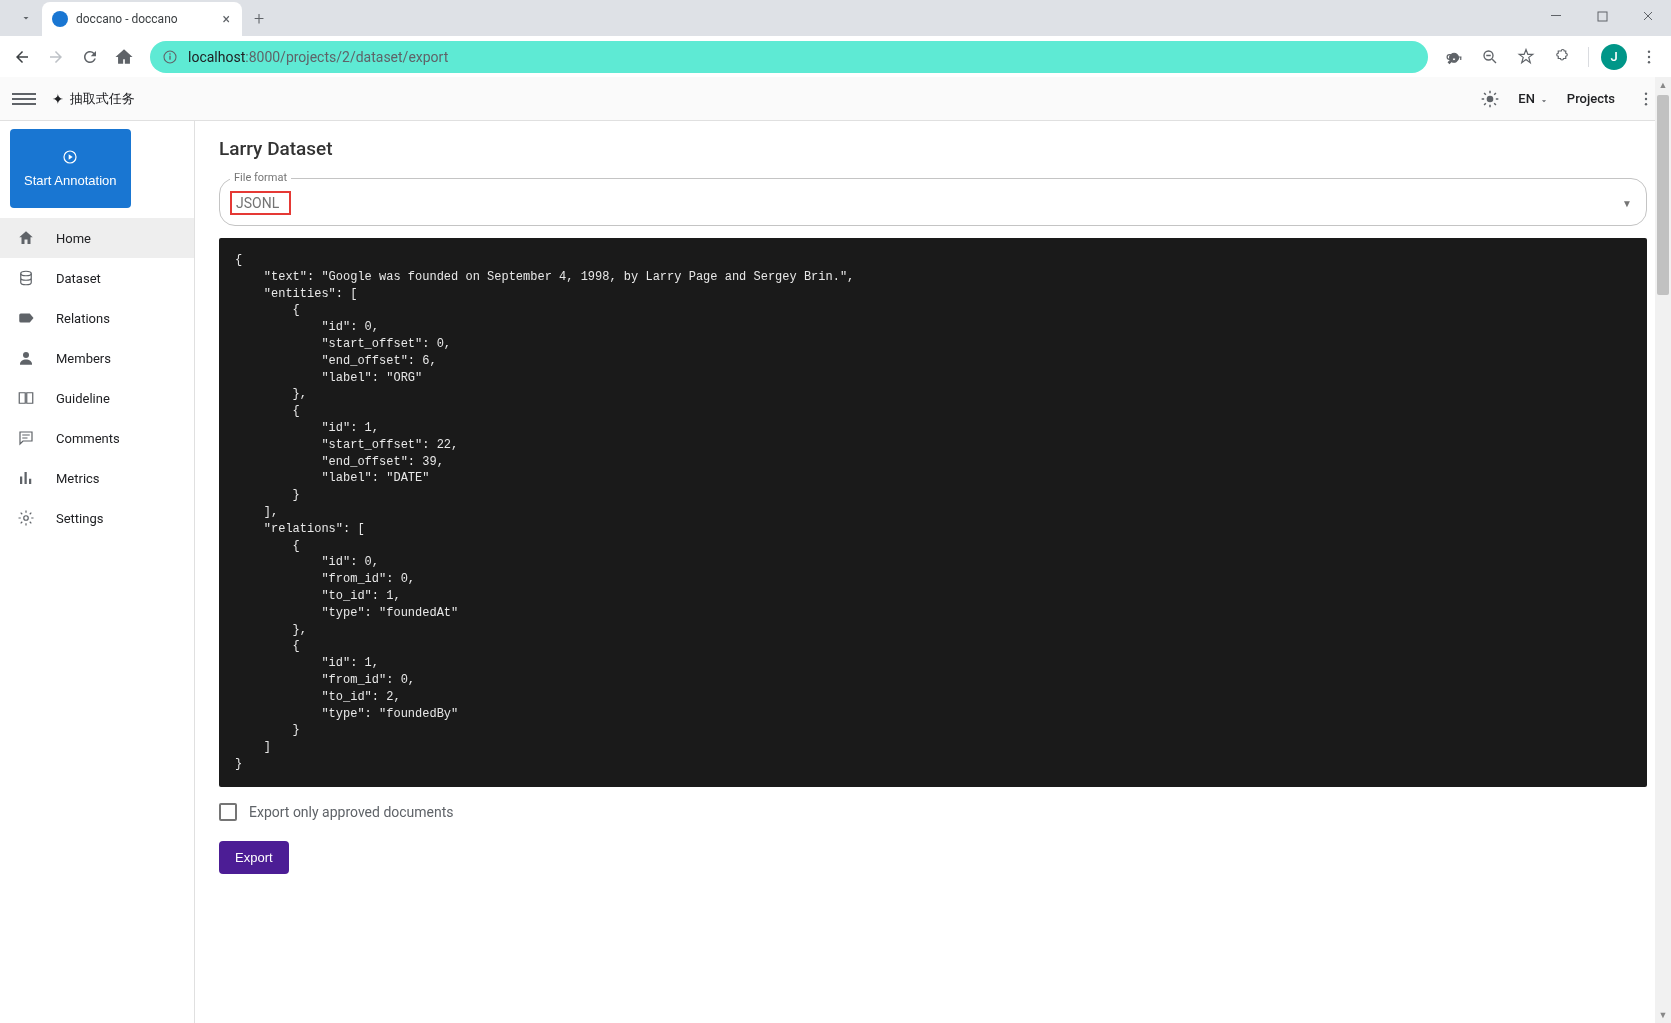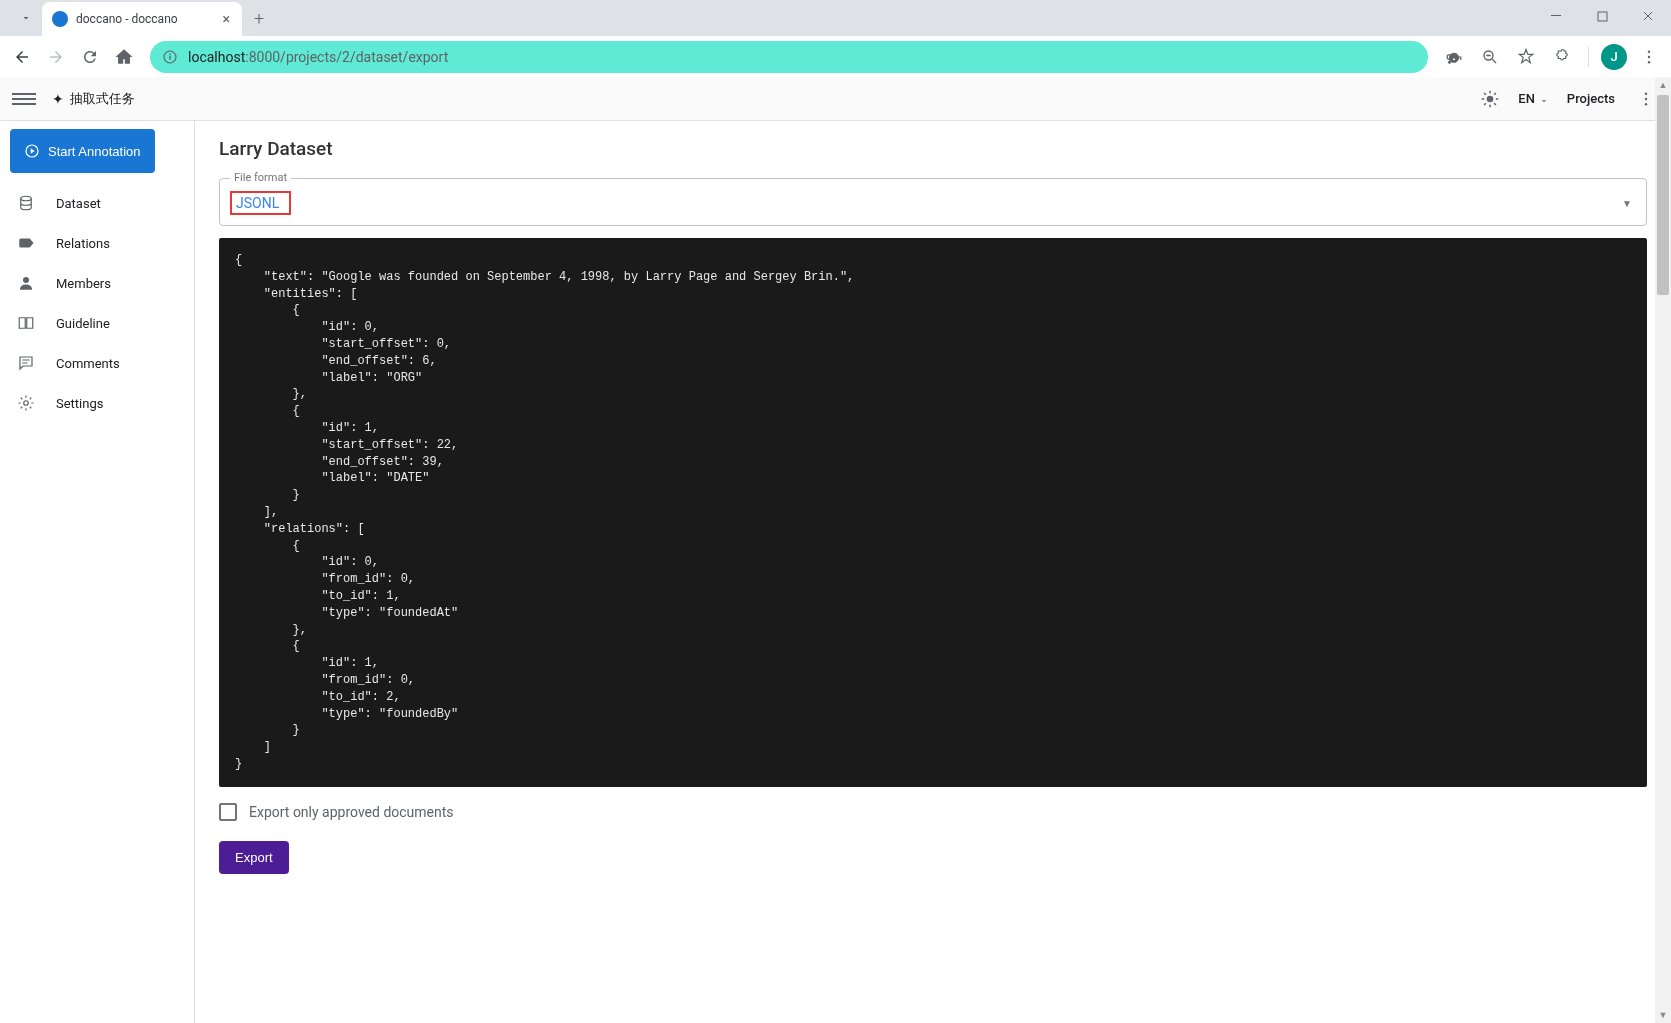--- a/index.html
+++ b/index.html
@@ -38,32 +38,32 @@
 .pname-icon { font-size: 14px; }
 .app-bar-right { margin-left: auto; display: flex; align-items: center; gap: 18px; }
 .theme-btn { cursor: pointer; color: #5f6368; }
 .lang-btn { display: flex; align-items: flex-end; gap: 4px; font-size: 13px; font-weight: 500; cursor: pointer; color: #202124; }
 .projects-link { font-size: 13px; font-weight: 500; color: #202124; cursor: pointer; }
 .kebab { cursor: pointer; color: #5f6368; padding: 0 4px; }
 
 
 .main-layout { display: flex; height: calc(100vh - 121px); }
 .sidebar { width: 195px; background: #fff; border-right: 1px solid #e0e0e0; padding: 8px 0; overflow-y: auto; }
-.start-btn { margin: 0 10px 10px; background: #1976d2; color: #fff; border: none; border-radius: 4px; padding: 14px 14px; font-size: 13px; font-weight: 500; display: flex; align-items: center; gap: 8px; cursor: pointer; }
+.start-btn { margin: 0 10px 10px; background: #1976d2; color: #fff; border: none; border-radius: 4px; padding: 20px 14px; font-size: 13px; font-weight: 500; display: flex; align-items: center; gap: 8px; cursor: pointer; flex-direction: column; }
 .start-btn-icon { display: inline-flex; }
 .side-item { display: flex; align-items: center; padding: 10px 16px; font-size: 13px; color: #202124; cursor: pointer; gap: 20px; }
 .side-item.active { background: #eeeeee; }
 .side-icon { width: 20px; height: 20px; display: flex; align-items: center; justify-content: center; color: #5f6368; }
 
 .content { flex: 1; padding: 16px 24px 24px; overflow-y: auto; background: #fff; }
 .page-title { font-size: 19px; font-weight: 500; color: #333; margin-bottom: 18px; }
 
-.format-field { position: relative; border: 1px solid #c4c4c4; border-radius: 4px; padding: 12px 14px 10px; margin-bottom: 12px; display: flex; align-items: center; }
+.format-field { position: relative; border: 1px solid #c4c4c4; border-radius: 16px; padding: 12px 14px 10px; margin-bottom: 12px; display: flex; align-items: center; }
 .format-legend { position: absolute; top: -8px; left: 10px; background: #fff; padding: 0 4px; font-size: 11px; color: #757575; }
-.format-value-box { border: 2px solid #e53935; padding: 2px 10px 2px 4px; font-size: 14px; color: #3b82f6; margin-left: -4px; }
+.format-value-box { border: 2px solid #e53935; padding: 2px 10px 2px 4px; font-size: 14px; color: #737373; margin-left: -4px; }
 .format-caret { margin-left: auto; color: #757575; font-size: 10px; }
 
 .code-block { background: #1a1a1a; color: #e8e8e8; font-family: "Courier New", Consolas, monospace; font-size: 12px; line-height: 1.4; padding: 14px 16px; border-radius: 2px; white-space: pre; overflow-x: auto; margin-bottom: 16px; }
 
 .checkbox-row { display: flex; align-items: center; gap: 12px; margin-bottom: 20px; font-size: 14px; color: #5f6368; }
 .cb-box { width: 18px; height: 18px; border: 2px solid #757575; border-radius: 2px; cursor: pointer; }
 
 .export-btn { background: #4c1d95; color: #fff; border: none; border-radius: 4px; padding: 9px 16px; font-size: 13px; font-weight: 500; cursor: pointer; }
 
 .scrollbar-v { position: fixed; right: 0; top: 77px; bottom: 0; width: 16px; background: #f1f1f1; }
@@ -218,20 +218,28 @@
     <button class="start-btn">
       <span class="start-btn-icon">
           <svg width="16" height="16" viewBox="0 0 24 24">
             <circle cx="12" cy="12" r="9" fill="none" stroke="#fff" stroke-width="1.8"></circle>
             <path d="M10 8l6 4-6 4z" fill="#fff"></path>
           </svg>
         </span>
       <span>Start Annotation</span>
     </button>
 
+    <div class="side-item active">
+      <span class="side-icon">
+          <svg width="18" height="18" viewBox="0 0 24 24">
+            <path fill="#5f6368" d="M12 3l9 8h-3v9h-4v-6h-4v6H6v-9H3z"></path>
+          </svg>
+        </span>
+      <span>Home</span>
+    </div>
     <div class="side-item">
       <span class="side-icon">
           <svg width="18" height="18" viewBox="0 0 24 24">
             <ellipse cx="12" cy="6" rx="7" ry="3" fill="none" stroke="#5f6368" stroke-width="1.6"></ellipse>
             <path d="M5 6v12c0 1.7 3.1 3 7 3s7-1.3 7-3V6M5 12c0 1.7 3.1 3 7 3s7-1.3 7-3" fill="none" stroke="#5f6368" stroke-width="1.6"></path>
           </svg>
         </span>
       <span>Dataset</span>
     </div>
     <div class="side-item">
@@ -260,20 +268,28 @@
       <span>Guideline</span>
     </div>
     <div class="side-item">
       <span class="side-icon">
           <svg width="18" height="18" viewBox="0 0 24 24">
             <path fill="none" stroke="#5f6368" stroke-width="1.6" d="M4 4h16v12H8l-4 4z"></path>
             <path stroke="#5f6368" stroke-width="1.6" d="M7 8h10M7 12h7"></path>
           </svg>
         </span>
       <span>Comments</span>
+    </div>
+    <div class="side-item">
+      <span class="side-icon">
+          <svg width="18" height="18" viewBox="0 0 24 24">
+            <path fill="#5f6368" d="M4 20V10h3v10zM10 20V4h3v16zM16 20v-7h3v7z"></path>
+          </svg>
+        </span>
+      <span>Metrics</span>
     </div>
     <div class="side-item">
       <span class="side-icon">
           <svg width="18" height="18" viewBox="0 0 24 24">
             <circle cx="12" cy="12" r="3" fill="none" stroke="#5f6368" stroke-width="1.6"></circle>
             <path fill="none" stroke="#5f6368" stroke-width="1.6" d="M12 2v3M12 19v3M2 12h3M19 12h3M4.9 4.9l2.1 2.1M17 17l2.1 2.1M4.9 19.1L7 17M17 7l2.1-2.1"></path>
           </svg>
         </span>
       <span>Settings</span>
     </div>

